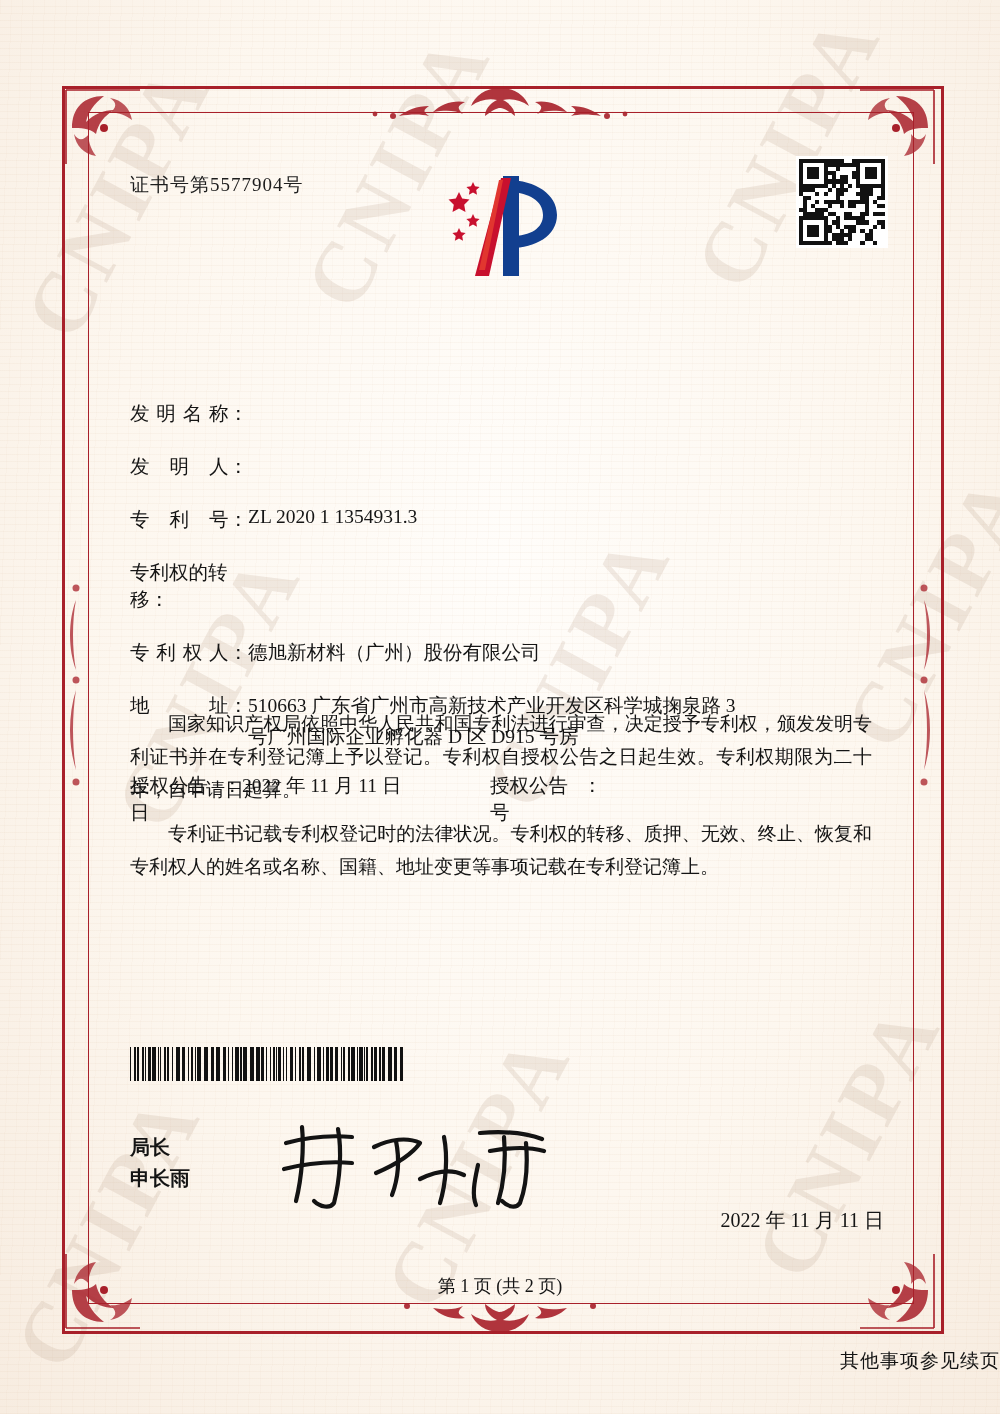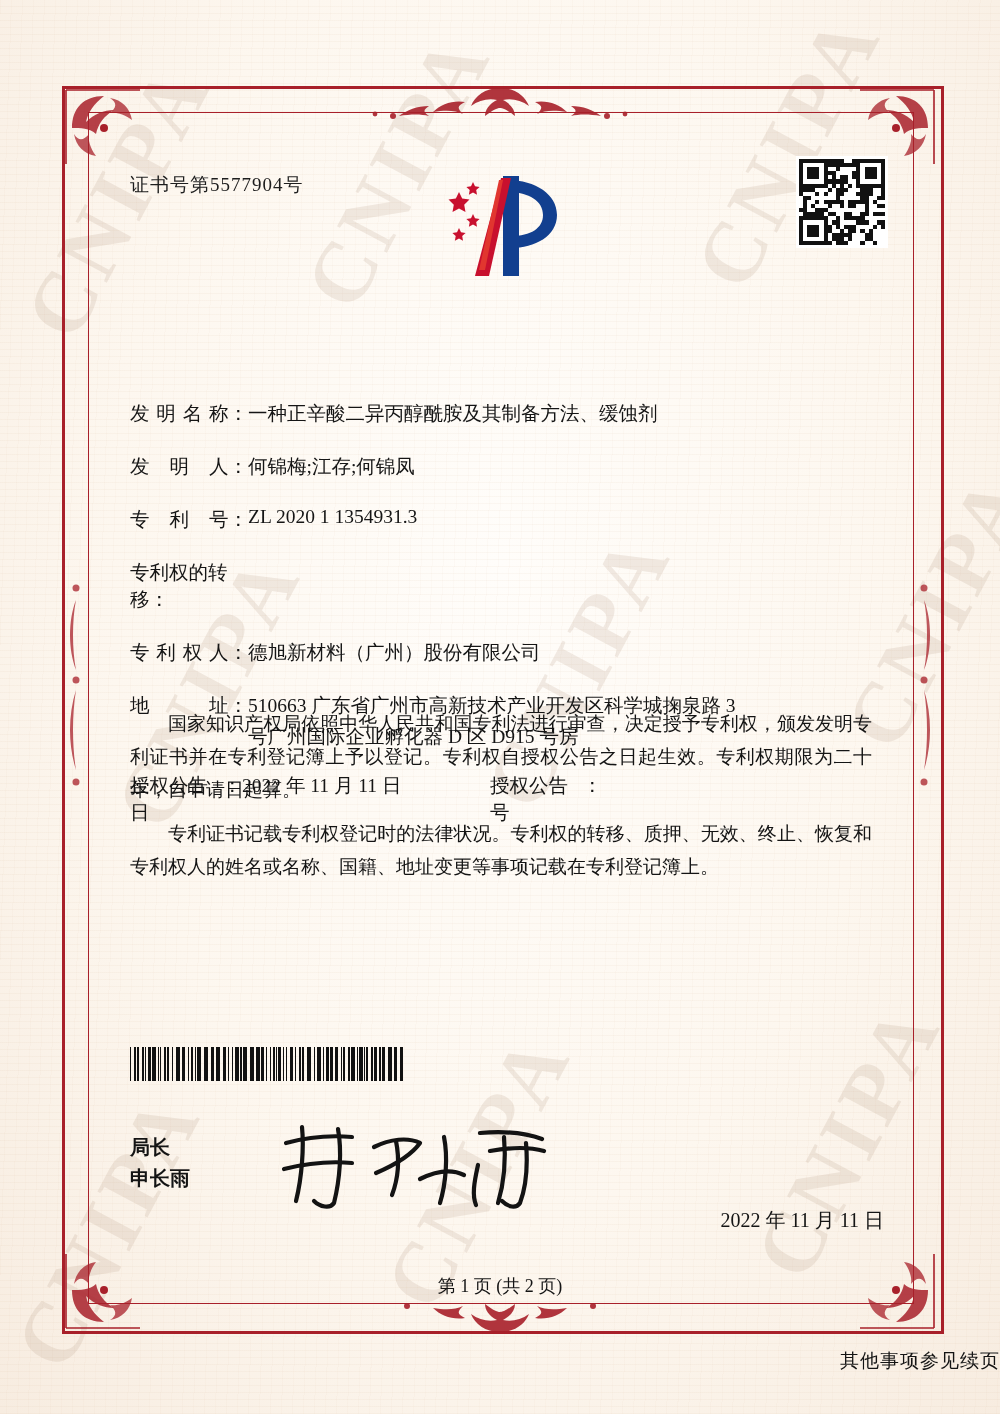--- a/index.html
+++ b/index.html
@@ -727,30 +727,28 @@
 
   <div class="fields">
 
     <div class="row">
       <div class="lab">
         <span>发</span>
           <span>明</span>
           <span>名</span>
           <span>称：</span>
       </div>
-      <div class="val">一种正辛酸二异丙醇酰胺及其制备方法、缓蚀剂</div>
     </div>
 
     <div class="row">
       <div class="lab">
         <span>发</span>
           <span>明</span>
           <span>人：</span>
       </div>
-      <div class="val">何锦梅;江存;何锦凤</div>
     </div>
 
     <div class="row">
       <div class="lab">
         <span>专</span>
           <span>利</span>
           <span>号：</span>
       </div>
       <div class="val">ZL 2020 1 1354931.3</div>
     </div>

